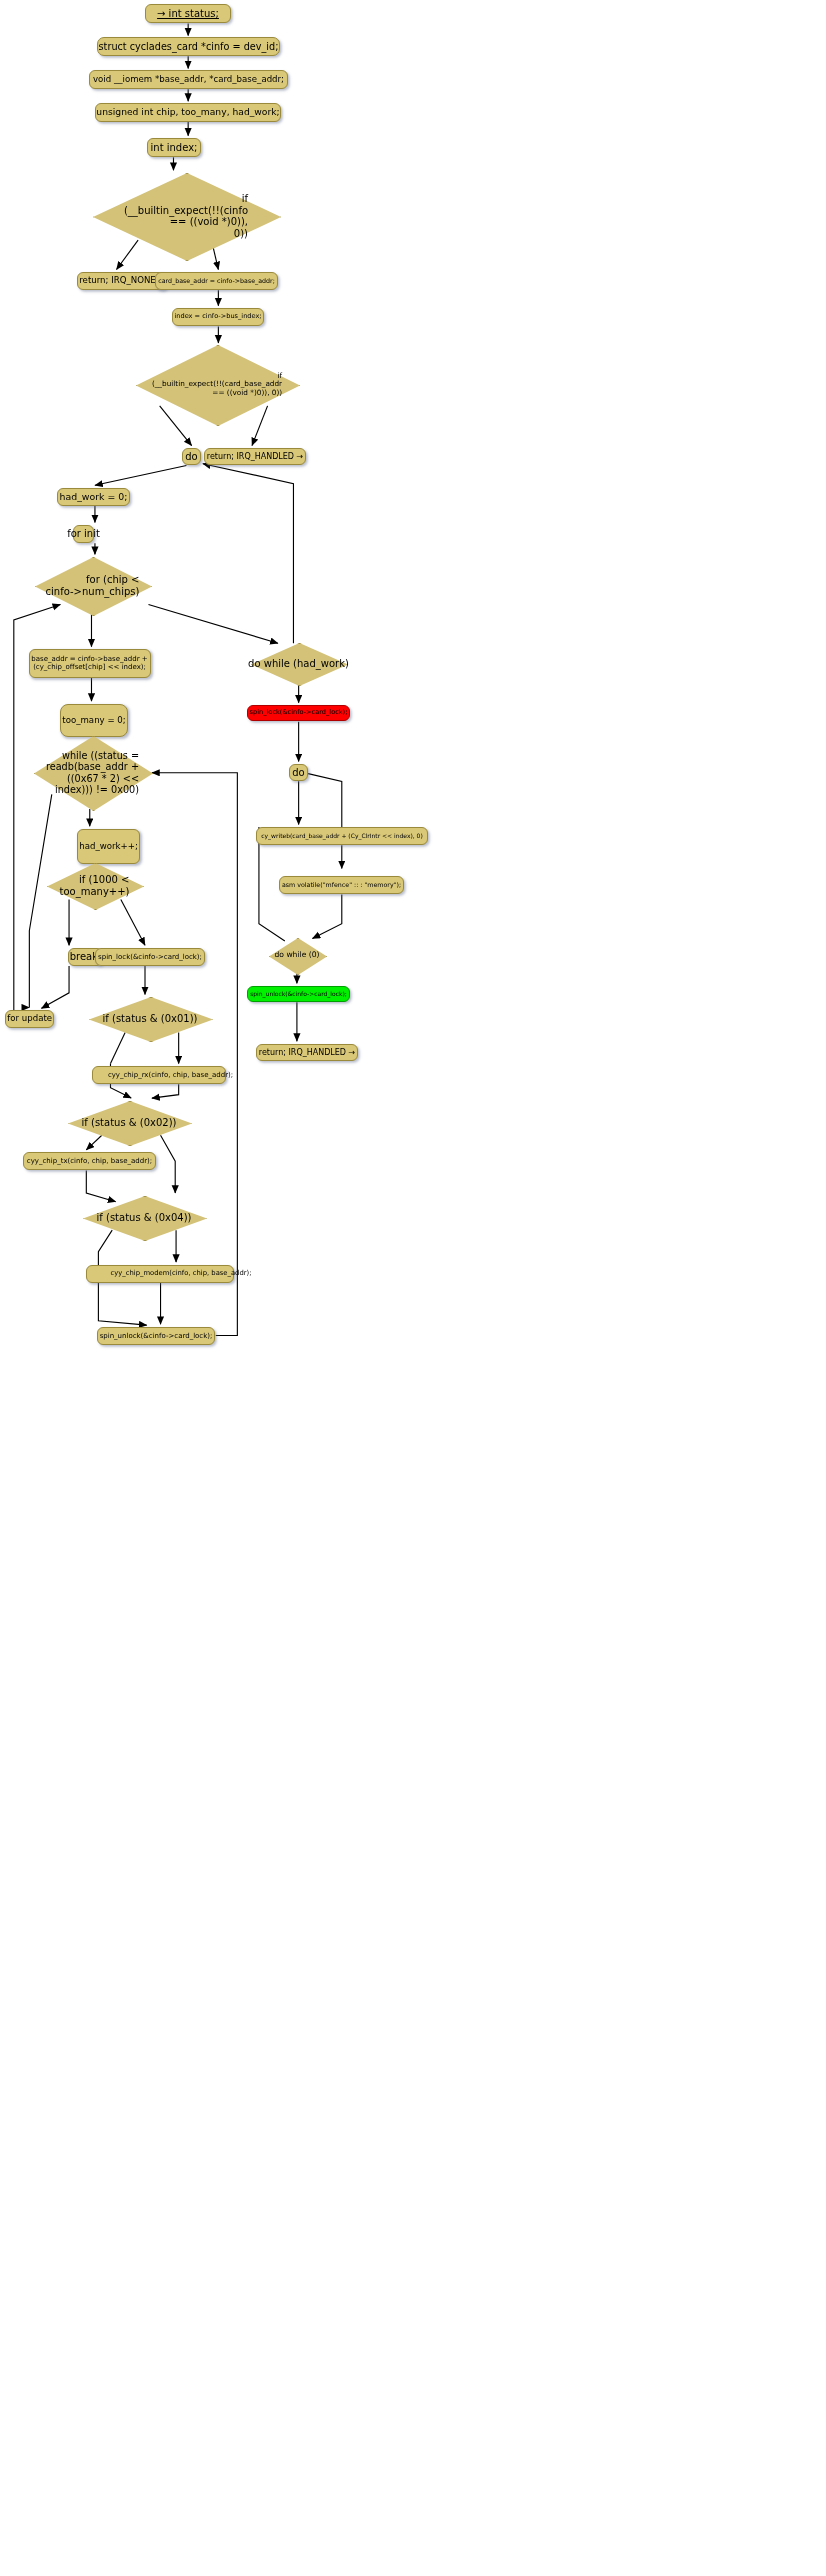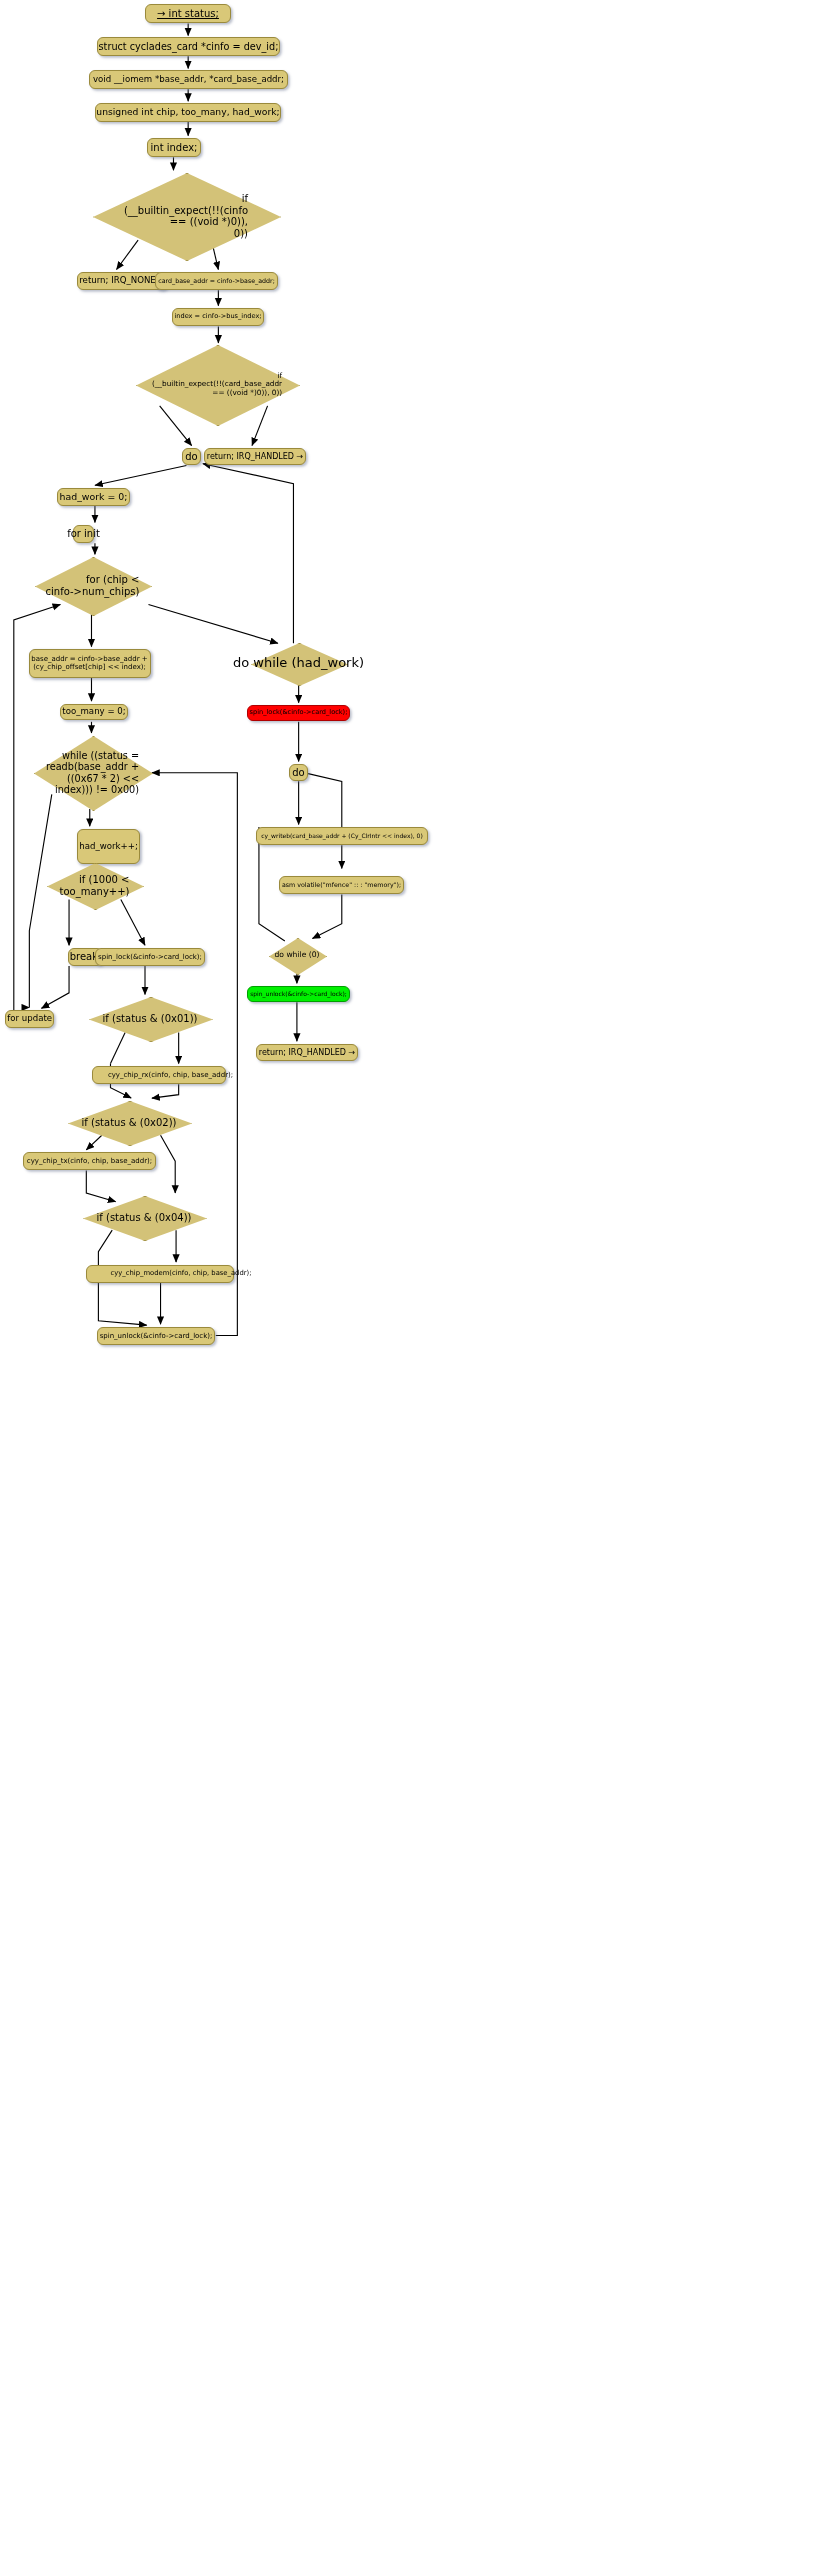--- a/index.html
+++ b/index.html
@@ -166,21 +166,21 @@
       <path d="M396,1036 L396,1070 L362,1087"></path>
       <path d="M300,958 L300,1070 L330,1090" marker-end="none"></path>
       <path d="M344,1127 L344,1139"></path>
       <path d="M344,1161 L344,1206"></path>
 
       <path d="M340,745 L340,560 L235,537"></path>
     </g>
   </svg>
 
 <div class="node rect" style="left: 145px; top: 4.3px; width: 86px; height: 19px; text-decoration: underline;"><span>→ int status;</span></div>
-    <div class="node rect" style="left: 97px; top: 37px; width: 183px; height: 19px;"><span style="font-size: 9.7px;">struct cyclades_card *cinfo = dev_id;</span></div>
+    <div class="node rect" style="left: 97px; top: 37px; width: 183px; height: 19px; border-radius: 7px;"><span style="font-size: 9.7px;">struct cyclades_card *cinfo = dev_id;</span></div>
     <div class="node rect" style="left: 89px; top: 70px; width: 199px; height: 19px;"><span style="font-size: 8.6px;">void __iomem *base_addr, *card_base_addr;</span></div>
     <div class="node rect" style="left: 95px; top: 103px; width: 186px; height: 19px;"><span style="font-size: 9.2px;">unsigned int chip, too_many, had_work;</span></div>
     <div class="node rect" style="left: 147px; top: 138px; width: 54px; height: 19px;"><span>int index;</span></div>
     <div class="node diamond" style="left: 93px; top: 173px; width: 186px; height: 86px;"><span class="dshadow"></span><span class="dshape"></span><span class="dlabel">if
 (__builtin_expect(!!(cinfo
 == ((void *)0)),
 0))</span></div>
     <div class="node rect" style="left: 77px; top: 272px; width: 91px; height: 18px;"><span style="font-size: 8.6px;">return; IRQ_NONE →</span></div>
     <div class="node rect" style="left: 155px; top: 272px; width: 123px; height: 18px;"><span style="font-size: 6.3px;">card_base_addr = cinfo-&gt;base_addr;</span></div>
     <div class="node rect" style="left: 172px; top: 308px; width: 92px; height: 18px;"><span style="font-size: 6.6px;">index = cinfo-&gt;bus_index;</span></div>
@@ -188,39 +188,39 @@
 (__builtin_expect(!!(card_base_addr
 == ((void *)0)), 0))</span></div>
     <div class="node rect" style="left: 182px; top: 448px; width: 19px; height: 17.3px;"><span>do</span></div>
     <div class="node rect" style="left: 204px; top: 448px; width: 102px; height: 17.3px;"><span style="font-size: 8px;">return; IRQ_HANDLED →</span></div>
     <div class="node rect" style="left: 57px; top: 488px; width: 73px; height: 18px;"><span style="font-size: 9.4px;">had_work = 0;</span></div>
     <div class="node rect" style="left: 73px; top: 525px; width: 21px; height: 18px;"><span>for init</span></div>
     <div class="node diamond" style="left: 35px; top: 557px; width: 115px; height: 57px;"><span class="dshadow"></span><span class="dshape"></span><span class="dlabel">for (chip &lt;
 cinfo-&gt;num_chips)</span></div>
     <div class="node rect" style="left: 28.5px; top: 649px; width: 122px; height: 28.5px;"><span style="font-size: 7px;">base_addr = cinfo-&gt;base_addr +
 (cy_chip_offset[chip] &lt;&lt; index);</span></div>
-    <div class="node rect" style="left: 60px; top: 704px; width: 68px; height: 16px;"><span style="font-size: 8.6px;">too_many = 0;</span></div>
+    <div class="node rect" style="left: 60px; top: 704px; width: 68px; height: 33px; border-radius: 8px;"><span style="font-size: 8.6px;">too_many = 0;</span></div>
     <div class="node diamond" style="left: 34px; top: 736px; width: 117px; height: 73px;"><span class="dshadow"></span><span class="dshape"></span><span class="dlabel" style="font-size: 9.7px;">while ((status =
 readb(base_addr +
 ((0x67 * 2) &lt;&lt;
 index))) != 0x00)</span></div>
     <div class="node rect" style="left: 77px; top: 829px; width: 63px; height: 35px; text-align: center;"><span style="font-size: 8.6px;">had_work++;</span></div>
     <div class="node diamond" style="left: 47px; top: 863px; width: 95px; height: 45px;"><span class="dshadow"></span><span class="dshape"></span><span class="dlabel">if (1000 &lt;
 too_many++)</span></div>
     <div class="node rect" style="left: 55px; top: 948px; width: 35px; height: 18px; margin-left: 13px;"><span>break;</span></div>
     <div class="node rect" style="left: 95px; top: 948px; width: 110px; height: 18px;"><span style="font-size: 7px;">spin_lock(&amp;cinfo-&gt;card_lock);</span></div>
     <div class="node rect" style="left: 5.2px; top: 1010px; width: 49px; height: 18px;"><span style="font-size: 8.6px;">for update</span></div>
     <div class="node diamond" style="left: 89px; top: 997px; width: 122px; height: 43px;"><span class="dshadow"></span><span class="dshape"></span><span class="dlabel">if (status &amp; (0x01))</span></div>
     <div class="node rect" style="left: 92px; top: 1066px; width: 134px; height: 18px; padding-left: 29px;"><span style="font-size: 7px;">cyy_chip_rx(cinfo, chip, base_addr);</span></div>
     <div class="node diamond" style="left: 68px; top: 1101px; width: 122px; height: 43px;"><span class="dshadow"></span><span class="dshape"></span><span class="dlabel">if (status &amp; (0x02))</span></div>
     <div class="node rect" style="left: 23px; top: 1152px; width: 133px; height: 18px;"><span style="font-size: 7px;">cyy_chip_tx(cinfo, chip, base_addr);</span></div>
     <div class="node diamond" style="left: 83px; top: 1196px; width: 122px; height: 43px;"><span class="dshadow"></span><span class="dshape"></span><span class="dlabel">if (status &amp; (0x04))</span></div>
     <div class="node rect" style="left: 86px; top: 1265px; width: 148px; height: 18px; padding-left: 48px;"><span style="font-size: 6.8px;">cyy_chip_modem(cinfo, chip, base_addr);</span></div>
     <div class="node rect" style="left: 97px; top: 1327px; width: 118px; height: 18px;"><span style="font-size: 7px;">spin_unlock(&amp;cinfo-&gt;card_lock);</span></div>
-    <div class="node diamond" style="left: 251px; top: 643px; width: 95px; height: 41px;"><span class="dshadow"></span><span class="dshape"></span><span class="dlabel" style="font-size: 13px;">do while (had_work)</span></div>
+    <div class="node diamond" style="left: 251px; top: 643px; width: 95px; height: 41px;"><span class="dshadow"></span><span class="dshape"></span><span class="dlabel" style="font-size: 10px;">do while (had_work)</span></div>
     <div class="node rect red" style="left: 247px; top: 705px; width: 103px; height: 16.4px;"><span style="font-size: 6.6px;">spin_lock(&amp;cinfo-&gt;card_lock);</span></div>
     <div class="node rect" style="left: 289px; top: 764px; width: 19px; height: 17.3px;"><span>do</span></div>
     <div class="node rect" style="left: 256px; top: 827px; width: 172px; height: 18px;"><span style="font-size: 6px;">cy_writeb(card_base_addr + (Cy_ClrIntr &lt;&lt; index), 0)</span></div>
     <div class="node rect" style="left: 279px; top: 876px; width: 125px; height: 18px;"><span style="font-size: 6.3px;">asm volatile("mfence" :: : "memory");</span></div>
     <div class="node diamond" style="left: 269px; top: 938px; width: 56px; height: 35px;"><span class="dshadow"></span><span class="dshape"></span><span class="dlabel" style="font-size: 7.6px;">do while (0)</span></div>
     <div class="node rect green" style="left: 247px; top: 986px; width: 103px; height: 16.4px;"><span style="font-size: 6px;">spin_unlock(&amp;cinfo-&gt;card_lock);</span></div>
     <div class="node rect" style="left: 256px; top: 1044px; width: 102px; height: 17.3px;"><span style="font-size: 8px;">return; IRQ_HANDLED →</span></div>
   </div>
 
 

